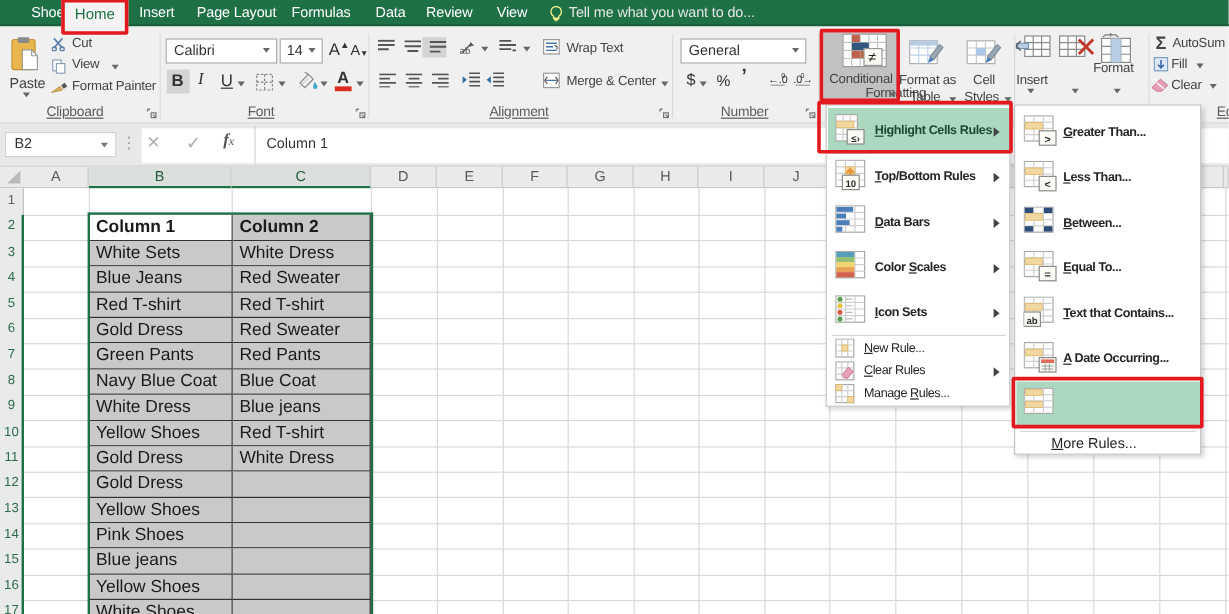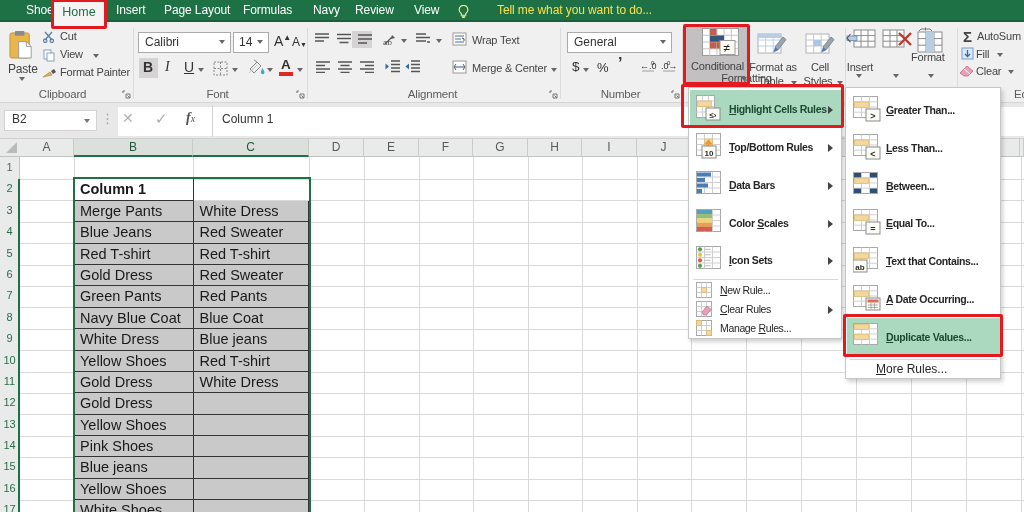--- a/index.html
+++ b/index.html
@@ -3,21 +3,21 @@
 <meta charset="utf-8">
 <style>
 html,body{margin:0;padding:0;}
 body{font-family:"Liberation Sans",sans-serif;overflow:hidden;}
 #screen{position:relative;width:1024px;height:512px;overflow:hidden;background:#fff;}
 .ab{position:absolute;}
 #topbar{left:0;top:0;width:1024px;height:22px;background:#1e7145;border-bottom:2px solid #17603a;box-sizing:border-box;}
 .tab{position:absolute;top:0;height:20px;line-height:21px;color:#fff;font-size:12px;letter-spacing:-0.1px;}
 #ribbon{left:0;top:22px;width:1024px;height:81px;background:#f1f0f0;border-bottom:1px solid #d5d5d5;box-sizing:border-box;}
 .gsep{position:absolute;top:6px;width:1px;height:71px;background:#dcdbdb;}
-.glabel{position:absolute;top:66px;height:12px;font-size:11.5px;color:#5c5c5c;text-align:center;letter-spacing:-0.2px;}
+.glabel{position:absolute;top:66px;height:12px;font-size:11.5px;color:#5c5c5c;text-align:center;letter-spacing:-0.2px;text-decoration:underline;}
 .launch{position:absolute;top:68px;width:9px;height:9px;}
 .rtxt{color:#444;font-size:11px;letter-spacing:-0.2px;}
 .combo{position:absolute;background:#fff;border:1px solid #ababab;box-sizing:border-box;font-size:12px;color:#333;}
 .dar{width:0;height:0;border-left:3.5px solid transparent;border-right:3.5px solid transparent;border-top:4px solid #666;display:inline-block;}
 .redbox{position:absolute;border:3.5px solid #e2191f;border-radius:2px;z-index:50;box-sizing:border-box;}
 .menu{position:absolute;background:#fff;border:1px solid #c6c6c6;box-shadow:2px 3px 4px rgba(0,0,0,.18);box-sizing:border-box;z-index:30;}
 .mitem{position:absolute;left:1px;width:151px;height:38px;}
 .mlab{position:absolute;left:39px;top:0;height:38px;line-height:38px;font-size:10.5px;font-weight:bold;letter-spacing:-0.35px;color:#262626;white-space:nowrap;}
 .marr{position:absolute;right:8px;top:16px;width:0;height:0;border-top:4px solid transparent;border-bottom:4px solid transparent;border-left:5px solid #444;}
 .micon{position:absolute;left:6px;top:5px;}
@@ -36,28 +36,28 @@
 </style>
 </head>
 <body>
 <div id="screen">
 
 <div class="ab" id="topbar">
   <div class="tab" style="left:26px;">Shoes</div>
   <div class="tab" style="left:116px;">Insert</div>
   <div class="tab" style="left:164px;">Page Layout</div>
   <div class="tab" style="left:243px;">Formulas</div>
-  <div class="tab" style="left:313px;">Navy</div>
+  <div class="tab" style="left:313px;">Data</div>
   <div class="tab" style="left:355px;">Review</div>
   <div class="tab" style="left:414px;">View</div>
   <svg class="ab" style="left:458px;top:5px;" width="11" height="13" viewBox="0 0 11 13">
         <path d="M5.5 0.5 a4.3 4.3 0 0 1 2.2 8 l0 1.7 l-4.4 0 l0 -1.7 a4.3 4.3 0 0 1 2.2 -8z" fill="none" stroke="#f7f090" stroke-width="1.1"></path>
         <path d="M3.6 11.3 h3.8 M4.2 12.5 h2.6" stroke="#f7f090" stroke-width="1"></path>
       </svg>
-  <div class="tab" style="left:474px;color:#fde047;font-size:12px;margin-left:23px;">Tell me what you want to do...</div>
+  <div class="tab" style="left:474px;color:#e5e5e5;font-size:12px;">Tell me what you want to do...</div>
 </div>
 <div class="ab" style="left:51px;top:0;width:56px;height:29px;background:#f5f3f3;z-index:49;"></div>
 <div class="ab" style="left:51px;top:0;width:56px;height:29px;z-index:51;color:#1e7145;font-size:12.5px;text-align:center;line-height:24px;">Home</div>
 <div class="redbox" style="left:51px;top:-1px;width:56px;height:30px;"></div>
 
 <div class="ab" id="ribbon">
 
   <div class="gsep" style="left:133px;"></div>
   <div class="gsep" style="left:307px;"></div>
   <div class="gsep" style="left:560px;"></div>
@@ -372,23 +372,24 @@
         <div class="gns">14</div>
         <div class="gns">15</div>
         <div class="gns">16</div>
         <div class="gns">17</div>
       </div>
   <div class="ab" style="left:18px;top:21.5px;width:2px;height:333.5px;background:#1e7145;"></div>
 
   <div class="ab" id="table" style="left:74px;top:22.4px;font-size:14.5px;color:#1a1a1a;">
         <div class="trow">
           <div class="tcb" style="font-weight:bold;background:#fff;">Column 1</div>
-        </div>
-        <div class="trow">
-          <div class="tcb" style="">Merge Pants</div>
+          <div class="tcc" style="font-weight:bold;">Column 2</div>
+        </div>
+        <div class="trow">
+          <div class="tcb" style="">White Sets</div>
           <div class="tcc" style="">White Dress</div>
         </div>
         <div class="trow">
           <div class="tcb" style="">Blue Jeans</div>
           <div class="tcc" style="">Red Sweater</div>
         </div>
         <div class="trow">
           <div class="tcb" style="">Red T-shirt</div>
           <div class="tcc" style="">Red T-shirt</div>
         </div>
@@ -647,21 +648,20 @@
         <span class="micon"><svg width="34" height="34" viewBox="0 0 34 34">
             <rect x="0.5" y="0.5" width="24" height="21" fill="#fff" stroke="#a8a8a8"></rect>
             <path d="M8.5 0.5 V21.5" stroke="#cfcfcf" stroke-width="1"></path>
             <path d="M16.5 0.5 V21.5" stroke="#cfcfcf" stroke-width="1"></path>
             <path d="M0.5 5.8 H24.5" stroke="#cfcfcf" stroke-width="1"></path>
             <path d="M0.5 11.0 H24.5" stroke="#cfcfcf" stroke-width="1"></path>
             <path d="M0.5 16.2 H24.5" stroke="#cfcfcf" stroke-width="1"></path>
             <rect x="1.5" y="1.5" width="14" height="5" fill="#f2d8a0" stroke="#ddb968" stroke-width="0.7"></rect>
             <rect x="1.5" y="11.5" width="14" height="5" fill="#f2d8a0" stroke="#ddb968" stroke-width="0.7"></rect>
           </svg></span>
-        <div class="mlab"><u>D</u>uplicate Values...</div>
       </div>
       <div class="ab" style="left:4px;top:271px;width:147px;height:1px;background:#d8d8d8;"></div>
       <div class="ab" style="left:30px;top:272px;height:19px;line-height:19px;font-size:12px;color:#262626;"><u>M</u>ore Rules...</div>
     </div>
 <div class="redbox" style="left:683px;top:24px;width:67px;height:61px;"></div>
     <div class="redbox" style="left:681px;top:84px;width:163px;height:44px;"></div>
     <div class="redbox" style="left:843px;top:314px;width:160px;height:43px;"></div>
 
 </div>
 

